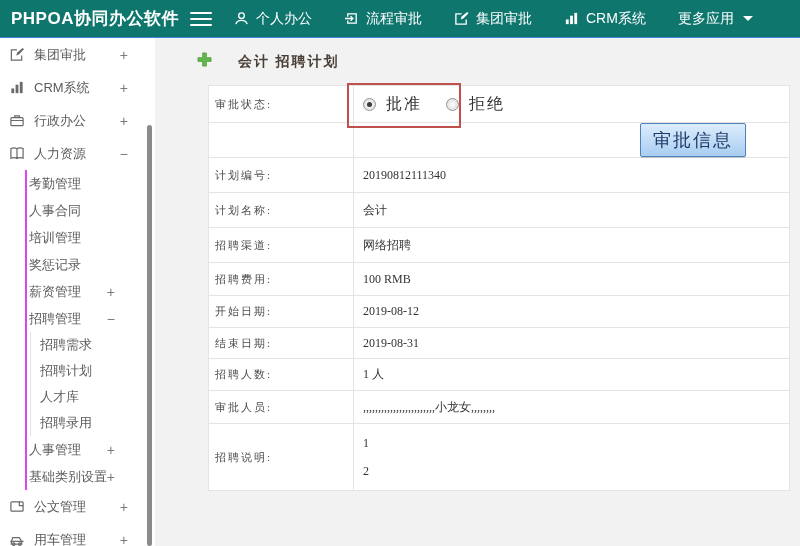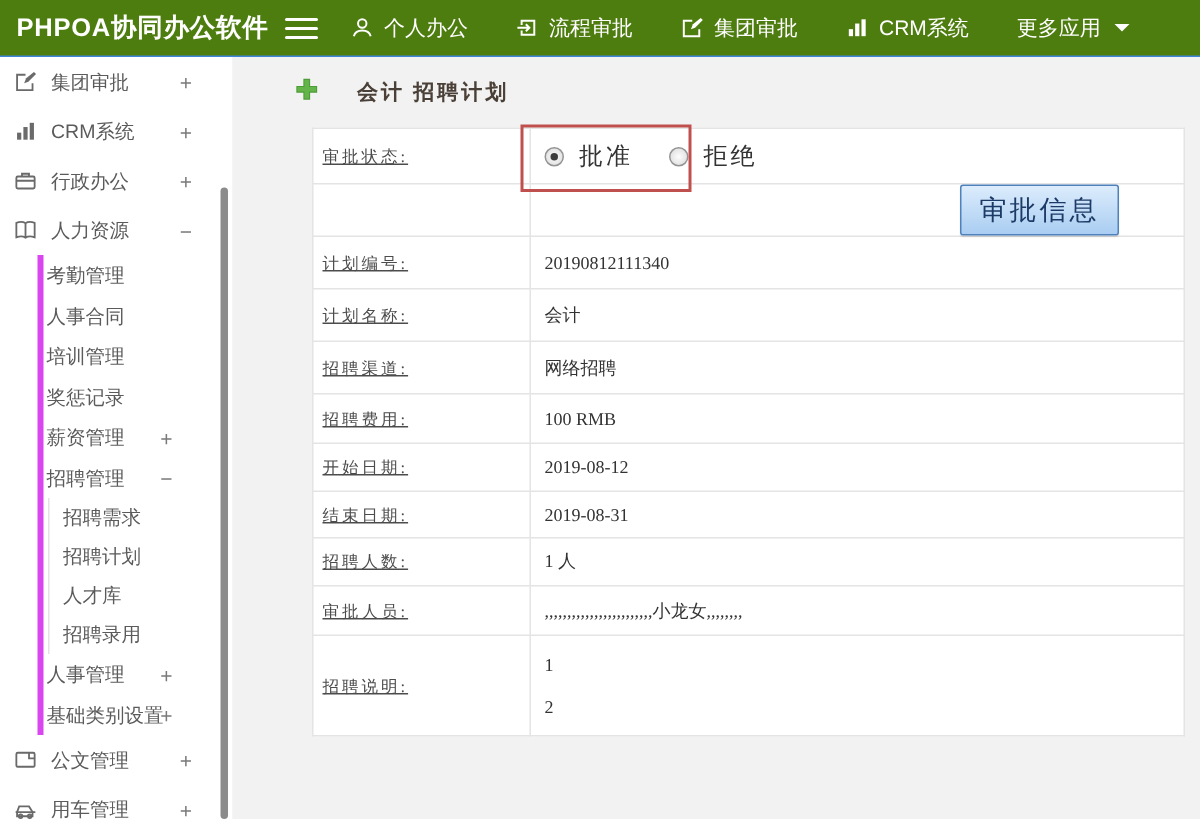--- a/index.html
+++ b/index.html
@@ -1,57 +1,57 @@
 <!DOCTYPE html>
 <html><head>
 <meta charset="utf-8">
 <style>
   * { margin:0; padding:0; box-sizing:border-box; }
   html,body { width:800px; height:546px; overflow:hidden;
     font-family:"Liberation Sans","DejaVu Sans",sans-serif; background:#f2f2f2; }
 
   
   .topbar { position:absolute; left:0; top:0; width:800px; height:38px;
-    background:#4d7c0f; border-bottom:1px solid #3f85dc; display:flex; align-items:center; color:#fff; }
+    background:#0f766e; border-bottom:1px solid #3f85dc; display:flex; align-items:center; color:#fff; }
   .brand { font-size:17px; font-weight:bold; padding-left:11px; width:190px; letter-spacing:.5px; }
   .hamburger { width:22px; margin-right:22px; cursor:pointer; }
   .hamburger div { height:2px; background:#fff; margin:4px 0; border-radius:1px; }
   .nav { display:flex; align-items:center; gap:32px; font-size:14px; }
   .nav-item { display:flex; align-items:center; gap:7px; cursor:pointer; white-space:nowrap; }
   .nav-item svg { display:block; }
   .caret { width:0; height:0; border-left:5px solid transparent; border-right:5px solid transparent;
     border-top:5px solid #fff; margin-left:2px; }
 
   
   .sidebar { position:absolute; left:0; top:38px; width:155px; height:508px;
     background:#fff; overflow:hidden; }
   .s-item { position:relative; display:flex; align-items:center; color:#5b5b5b; cursor:pointer; }
   .s-item .ic { width:17px; height:15px; margin:0 8px 0 9px; color:#6a6a6a; flex:0 0 auto; }
   .lv1 { height:33px; font-size:13px; }
   .lv2 { height:27px; font-size:13px; padding-left:2px; }
   .lv3 { height:26px; font-size:13px; padding-left:9px; }
-  .sub2 { margin-left:25px; border-left:4px solid #d946ef; }
+  .sub2 { margin-left:25px; border-left:2px solid #d946ef; }
   .sub3 { margin-left:3px; border-left:1px solid #e3e3e3; }
   .toggle { position:absolute; font-size:14px; color:#7a7a7a; }
   .lv1 .toggle { right:27px; }
   .lv2 .toggle { right:40px; }
   .s-scroll { position:absolute; right:3px; top:87px; width:5px; height:421px;
     background:#8b8b8b; border-radius:3px; }
 
   
   .main { position:absolute; left:155px; top:38px; width:645px; height:508px; background:#f2f2f2; }
   .page-title { position:absolute; left:42px; top:14px; display:flex; align-items:center; gap:26px;
     font-family:"Liberation Serif","DejaVu Serif",serif;
     font-size:14px; font-weight:bold; color:#4a4038; letter-spacing:2px; }
 
   .form-table { position:absolute; left:53px; top:47px; width:582px;
     background:#fff; border:1px solid #ccc; border-collapse:collapse;
     font-family:"Liberation Serif","DejaVu Serif",serif; }
   .form-table td { border:1px solid #e4e4e4; vertical-align:middle; }
-  .form-table td.lbl { width:145px; padding-left:6px; font-size:11px; color:#4c4c4c; letter-spacing:2px;text-decoration:underline; }
+  .form-table td.lbl { width:145px; padding-left:6px; font-size:11px; color:#4c4c4c; letter-spacing:2px; }
   .form-table td.val { padding-left:9px; font-size:12px; color:#333; }
   .btn-cell { text-align:right; padding-right:43px; }
   .approve-btn { display:inline-block; padding:4px 12px; font-size:18px; font-weight:normal;
     color:#1c3a66; letter-spacing:2px; cursor:pointer;
     font-family:"Liberation Serif","DejaVu Serif",serif;
     background:linear-gradient(#dcecfc,#a9cdf1); border:1px solid #4f81bd; border-radius:2px;
     box-shadow:0 1px 1px rgba(0,0,0,.15);text-align:center; }
   .radio-group { display:flex; align-items:center; gap:10px; font-size:16px; color:#333; letter-spacing:2px; }
   .radio { position:relative; width:13px; height:13px; border-radius:50%;
     border:1px solid #949494; background:radial-gradient(#fdfdfd,#d9d9d9); display:inline-block; cursor:pointer; }

